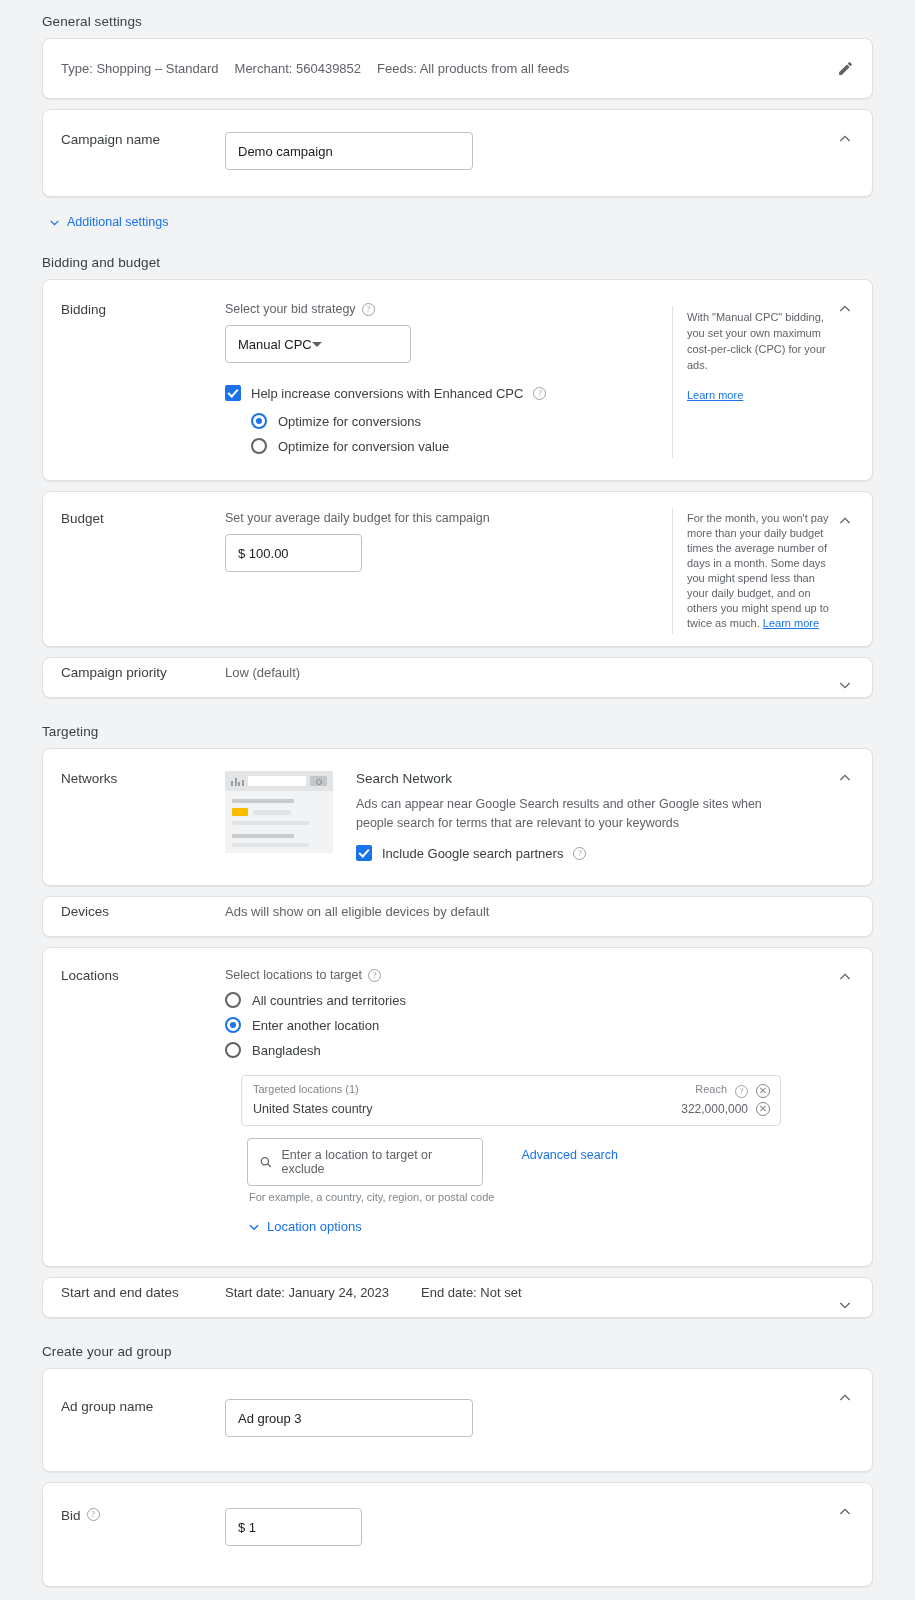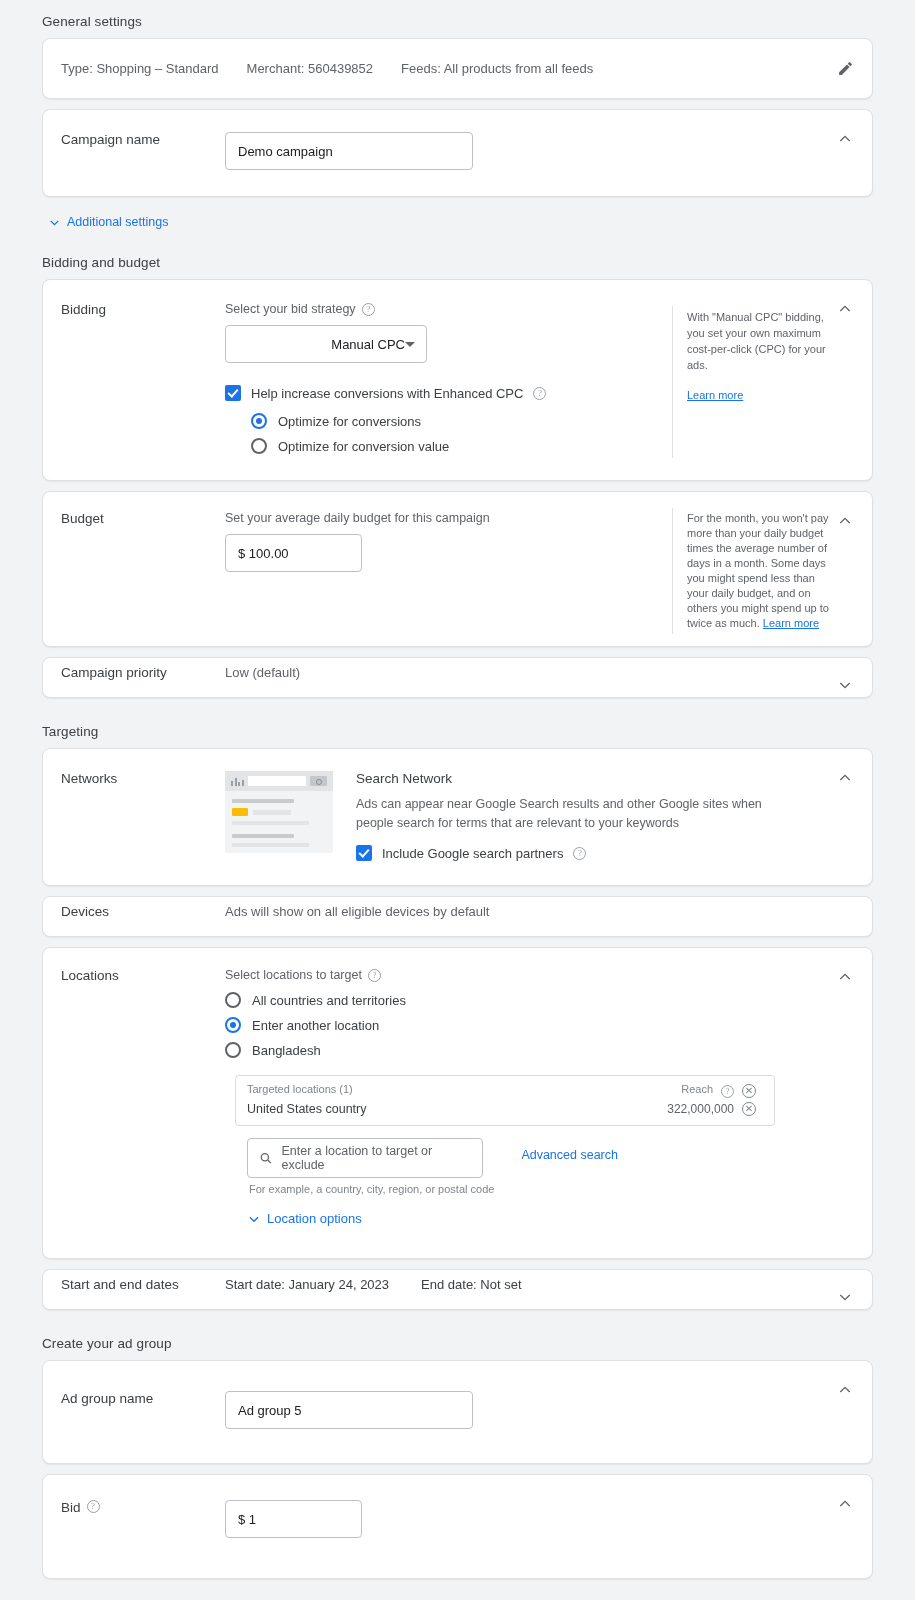--- a/index.html
+++ b/index.html
@@ -48,21 +48,21 @@
     color: #3c4043;
     padding-left: 18px;
     display: flex;
     align-items: flex-start;
     gap: 6px;
   }
   .body-col { flex: 1 1 auto; min-width: 0; }
 
   
   .gen-card { padding: 22px 18px 22px 0; }
-  .gen-row { display: flex; gap: 28px; font-size: 13px; color: #5f6368; padding-left: 18px; }
+  .gen-row { display: flex; gap: 16px; font-size: 13px; color: #5f6368; padding-left: 18px; }
 
   
   .pad-card { padding: 22px 0 26px 0; }
   .text-input {
     height: 38px;
     border: 1px solid #bdc1c6;
     border-radius: 4px;
     display: flex;
     align-items: center;
     padding: 0 12px;
@@ -102,27 +102,27 @@
     font-size: 12.5px;
     color: #5f6368;
     display: flex;
     align-items: center;
     gap: 6px;
     margin-bottom: 9px;
   }
 
   
   .select {
-    width: 202px;
+    width: 186px;
     height: 38px;
     border: 1px solid #bdc1c6;
     border-radius: 4px;
     display: flex;
     align-items: center;
-    justify-content: flex-end;
+    justify-content: flex-start;
     padding: 0 11px 0 12px;
     font-size: 13px;
     color: #202124;
     cursor: pointer;
     background: #fff;
   }
   .caret {
     width: 0; height: 0;
     border-left: 5px solid transparent;
     border-right: 5px solid transparent;
@@ -213,37 +213,37 @@
   .tads .l { height: 5px; width: 38px; background: #e3e4e6; border-radius: 1px; }
 
   .net-title { font-size: 13.5px; color: #3c4043; margin-bottom: 9px; }
   .net-desc { font-size: 12.5px; color: #5f6368; line-height: 19px; margin-bottom: 12px; max-width: 432px; }
 
   
   .loc-box {
     border: 1px solid #dadce0;
     border-radius: 4px;
     width: 540px;
-    padding: 7px 18px 9px 11px;
-    margin-left: 10px;
+    padding: 7px 10px 9px 11px;
+    margin-left: 16px;
   }
   .loc-row { display: flex; align-items: center; justify-content: flex-end; gap: 8px; }
   .loc-row .lhs { flex: 1 1 auto; }
   .loc-head { font-size: 11px; color: #80868b; padding-bottom: 4px; }
   .loc-item { font-size: 12.5px; color: #3c4043; }
   .loc-val { font-size: 12px; color: #5f6368; }
   .xicon {
     width: 14px; height: 14px; border-radius: 50%;
     border: 1px solid #80868b; color: #80868b;
     font-size: 10px; line-height: 12px; text-align: center;
     flex: 0 0 auto; cursor: pointer;
   }
 
   .search-input {
-    width: 236px; height: 40px;
+    width: 236px; height: 48px;
     border: 1px solid #bdc1c6;
     border-radius: 4px;
     display: flex; align-items: center; gap: 9px;
     padding: 0 11px;
     font-size: 12.5px; color: #5f6368;
     background: #fff;
   }
   .hint { font-size: 11px; color: #80868b; padding: 5px 0 0 2px; }
   .simple-row { padding: 7px 0 17px 0; display:flex; align-items:flex-start; }
   .simple-val { font-size: 13px; color: #5f6368; }
@@ -503,21 +503,21 @@
         </svg>
     </div>
   </div>
 
   <div class="section-head">Create your ad group</div>
 
   <div class="card">
     <div class="pad-card row" style="padding:30px 0 34px 0;">
       <div class="label-col">Ad group name</div>
       <div class="body-col">
-        <div class="text-input w-248">Ad group 5</div>
+        <div class="text-input w-248">Ad group 3</div>
       </div>
     </div>
     <div class="chevron">
       <svg class="chev-svg" width="16" height="16" viewBox="0 0 24 24" fill="none" stroke="#5f6368" stroke-width="2">
           <polyline points="5,15 12,8 19,15"></polyline>
         </svg>
     </div>
   </div>
 
   <div class="card">

